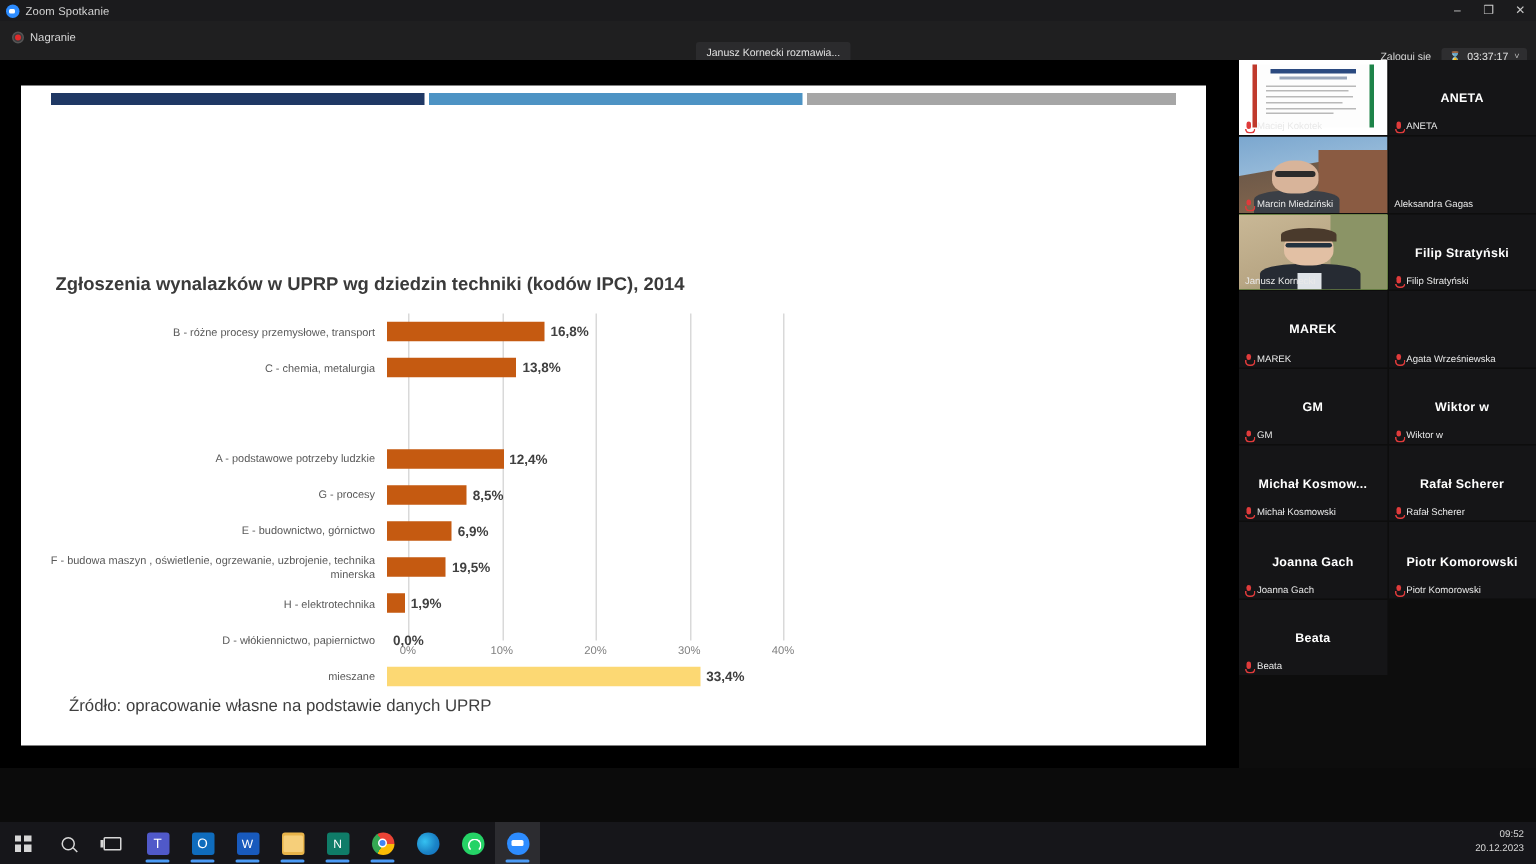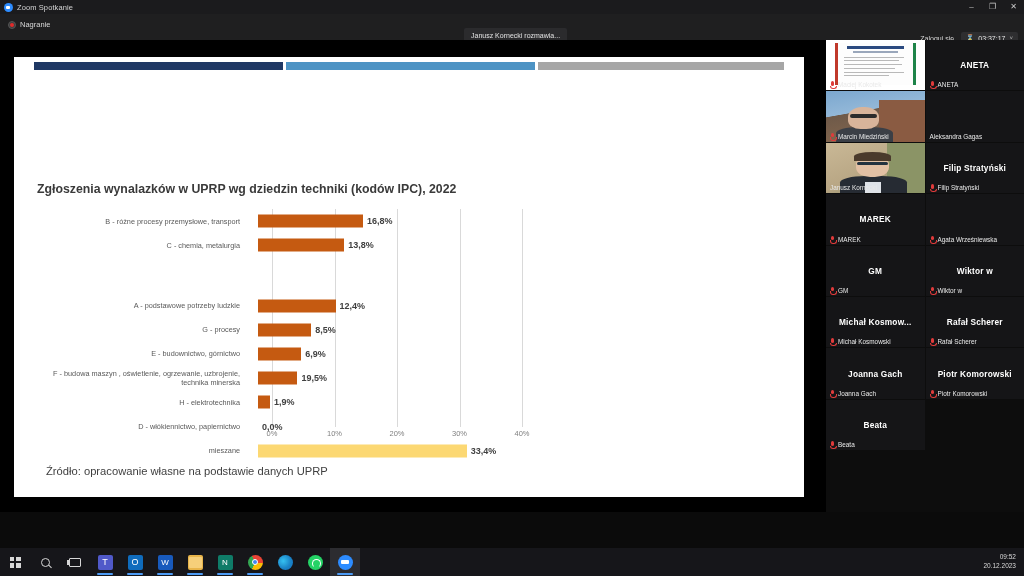--- a/index.html
+++ b/index.html
@@ -97,21 +97,21 @@
   .chart-title {
     position: absolute; left: 23px; top: 125px; width: 740px;
     color: #3a3a3a; font-size: 12.3px; font-weight: bold;
   }
 
   
   .chart { position: absolute; left: 14px; top: 152px; width: 480px; height: 248px; }
   .rows { position: absolute; left: 0; top: 0; width: 480px; height: 218px; }
   .row { position: relative; width: 480px; display: flex; align-items: center; }
   .cat {
-    width: 230px; text-align: right; padding-right: 18px;
+    width: 230px; text-align: right; padding-right: 8px;
     color: #595959; font-size: 7.3px; line-height: 1.25;
   }
   .plot { position: relative; width: 250px; height: 100%; }
   .bar { position: absolute; left: 0; top: 50%; transform: translateY(-50%); height: 13px; }
   .bar.orange { background: #c55a11; }
   .bar.yellow { background: #fcd islands; }
   .bar.yellow { background: #fcd873; }
   .vlabel {
     position: absolute; top: 50%; transform: translateY(-50%);
     color: #404040; font-size: 9px; font-weight: 600; white-space: nowrap;
@@ -297,21 +297,21 @@
   <div class="stage">
     <div class="slide">
 
       <div class="topbars">
         <i class="tbar-navy"></i>
         <i class="tbar-blue"></i>
         <i class="tbar-gray"></i>
       </div>
 
 
-      <div class="chart-title">Zgłoszenia wynalazków w UPRP wg dziedzin techniki (kodów IPC), 2022</div>
+      <div class="chart-title">Zgłoszenia wynalazków w UPRP wg dziedzin techniki (kodów IPC), 2014</div>
 
       <div class="chart">
         <div class="grid" id="gridlines">
             <i style="left: 0px;"></i>
             <i style="left: 62.5px;"></i>
             <i style="left: 125px;"></i>
             <i style="left: 187.5px;"></i>
             <i style="left: 250px;"></i>
           </div>
         <div class="rows" id="chart-rows">

